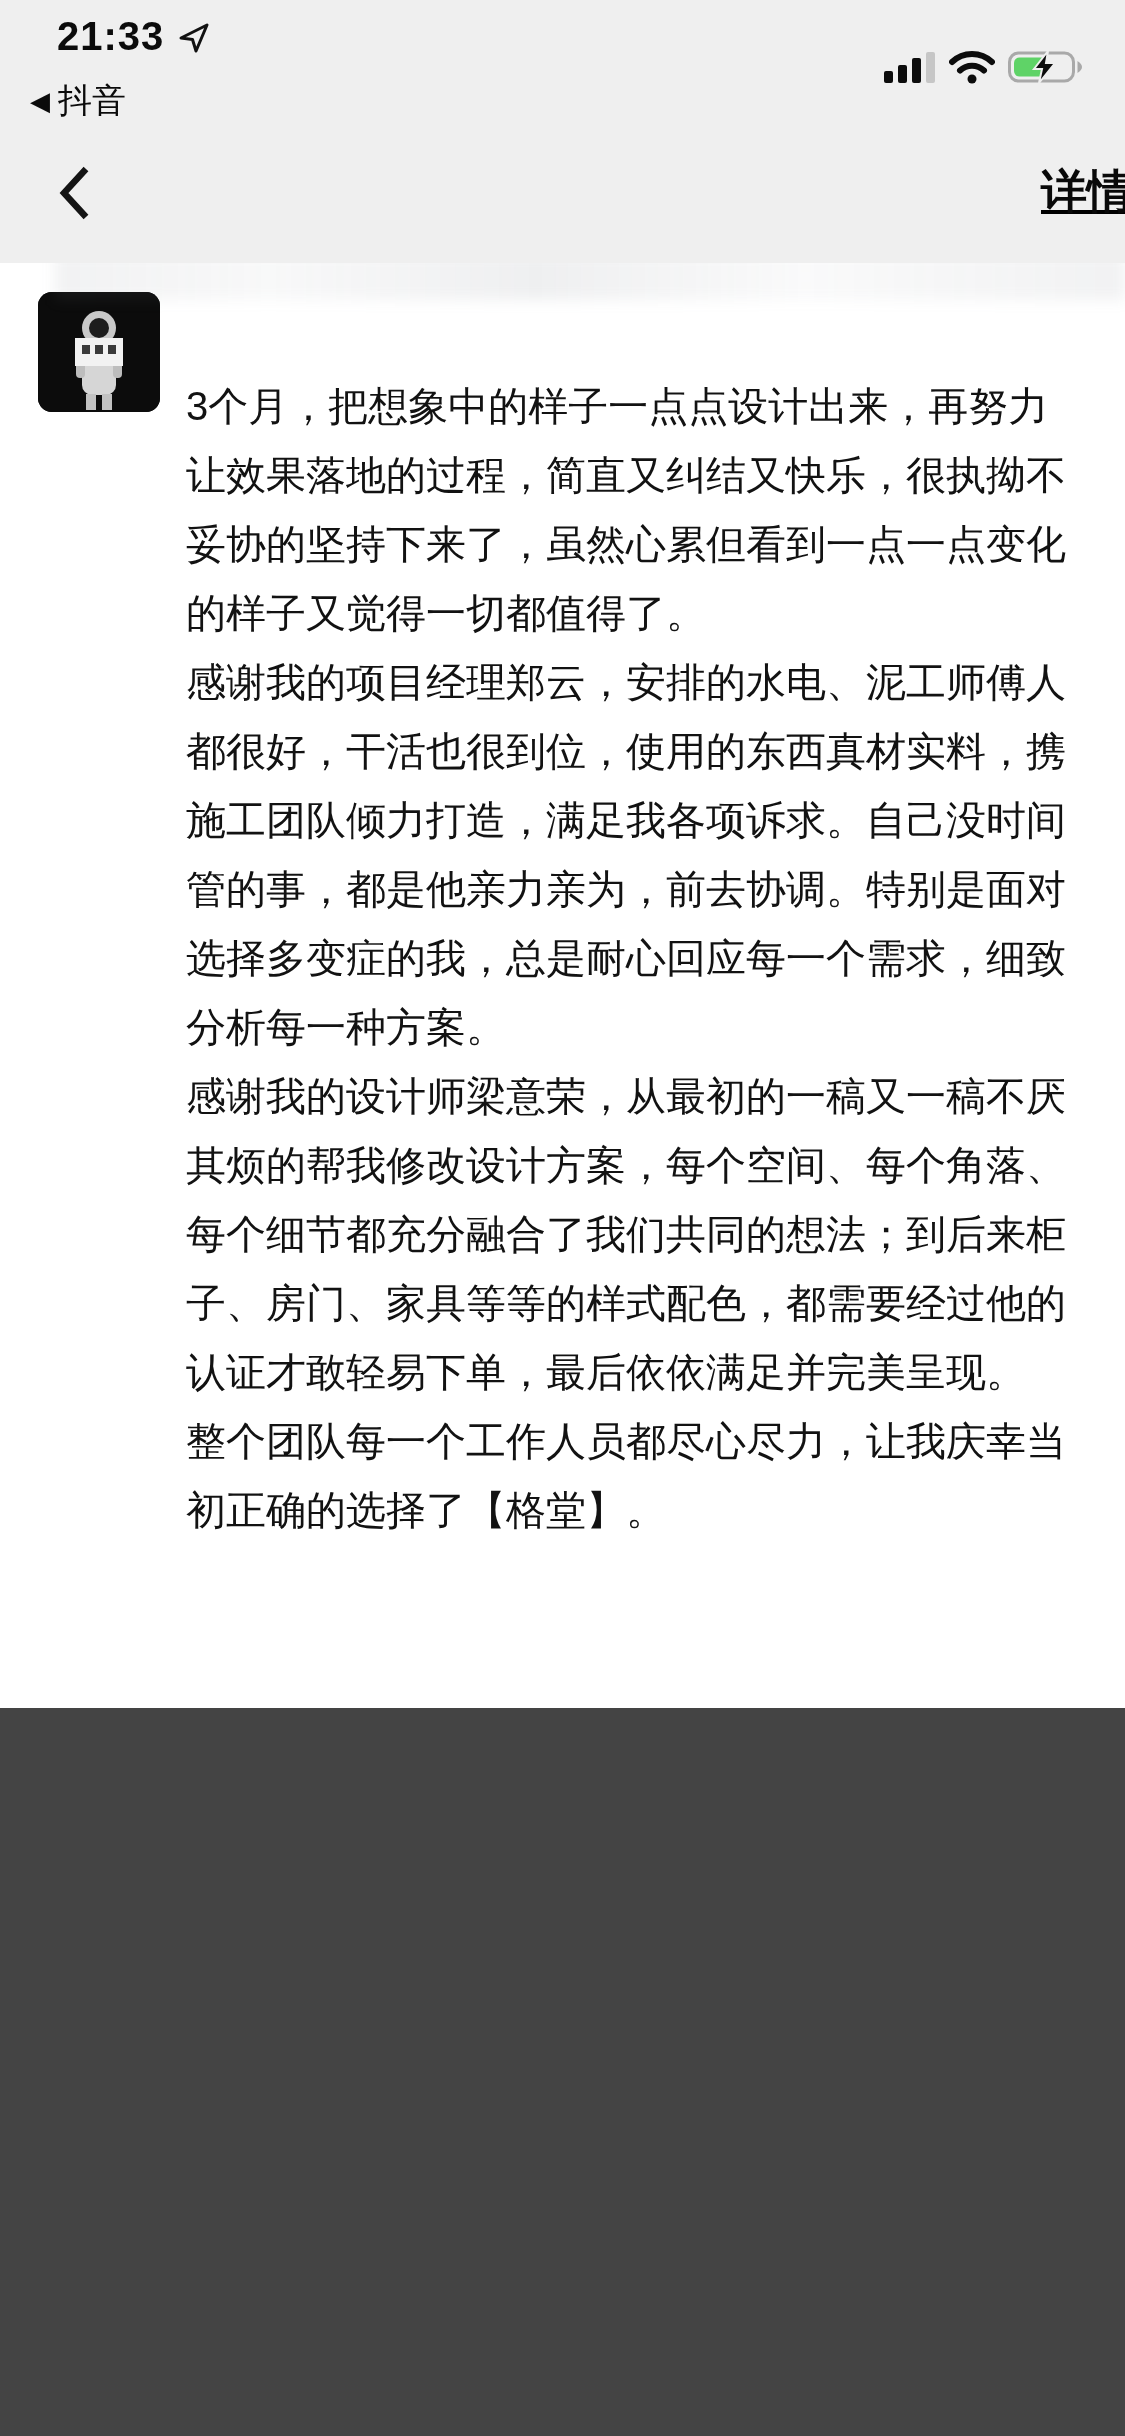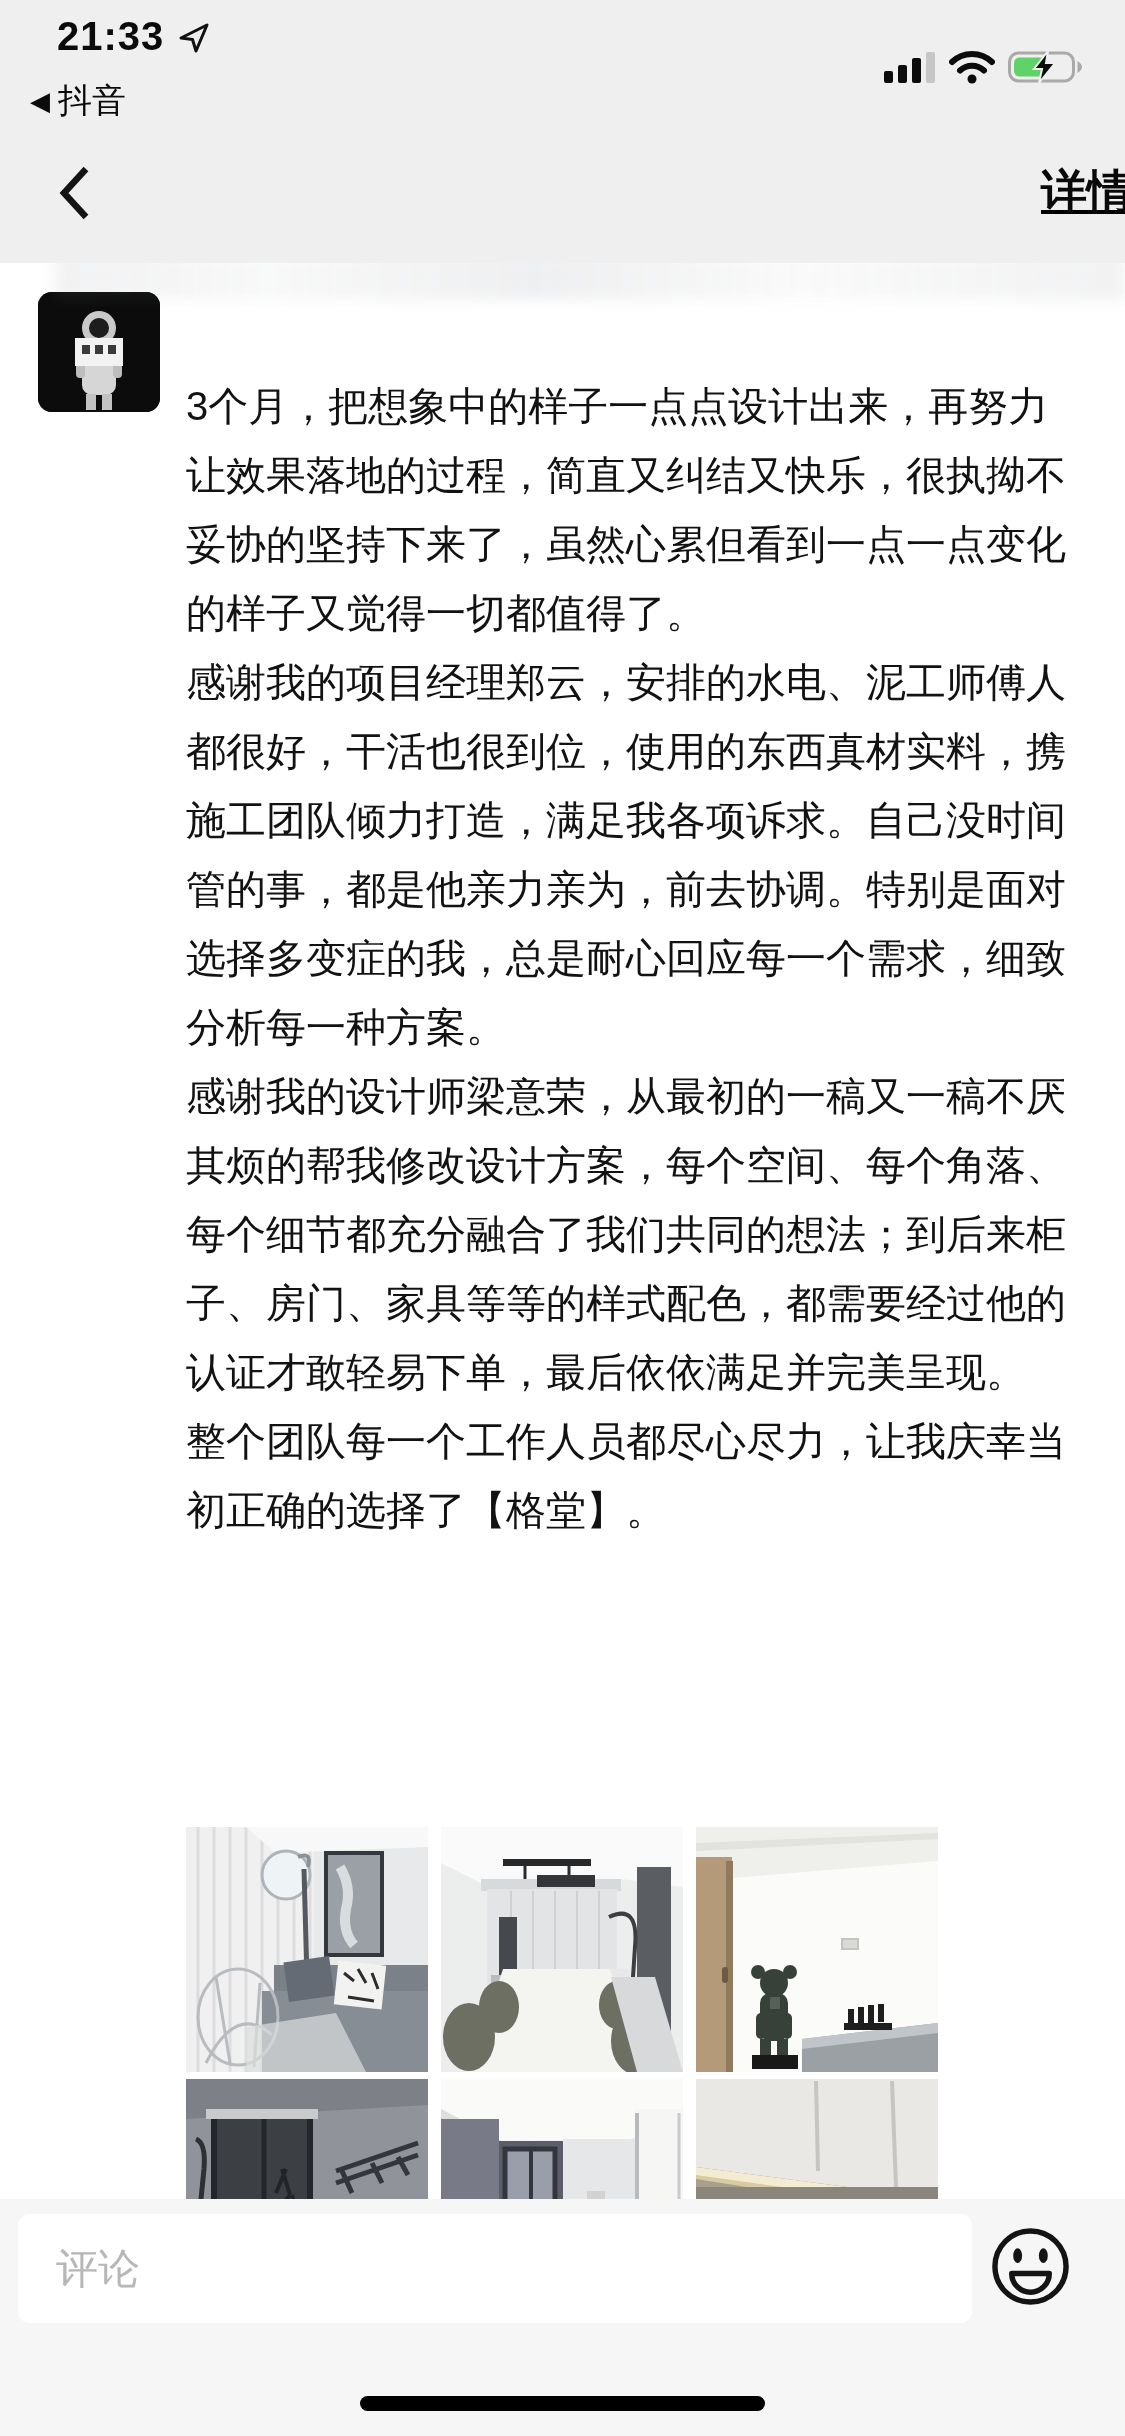--- a/index.html
+++ b/index.html
@@ -1,17 +1,17 @@
 <!DOCTYPE html>
 <html><head>
 <meta charset="utf-8">
 <style>
   html,body{margin:0;padding:0;background:#444;}
   *{box-sizing:border-box;font-family:"Liberation Sans","DejaVu Sans",sans-serif;}
-  .screen{position:relative;width:1125px;height:2436px;background:#ffffff;overflow:hidden;margin:0 auto;}
+  .screen{position:relative;width:1125px;height:1708px;background:#ffffff;overflow:hidden;margin:0 auto;}
 
   
   .header{position:absolute;left:0;top:0;width:1125px;height:263px;background:#efefef;z-index:5;}
   .time{position:absolute;left:57px;top:14px;font-size:40px;font-weight:700;color:#0b0b0b;letter-spacing:1px;display:flex;align-items:center;gap:12px;}
   .loc-icon{width:36px;height:36px;}
   .back-app{position:absolute;left:30px;top:78px;display:flex;align-items:center;gap:8px;font-size:34px;color:#0b0b0b;}
   .back-app .tri{font-size:26px;line-height:1;}
   .status-icons{position:absolute;right:39px;top:48px;display:flex;align-items:flex-end;gap:13px;height:36px;}
   .navrow{position:absolute;left:8px;top:120px;width:1125px;height:143px;display:flex;align-items:center;justify-content:flex-end;text-decoration:underline;}
   .nav-title{font-size:46px;font-weight:600;color:#090909;}

